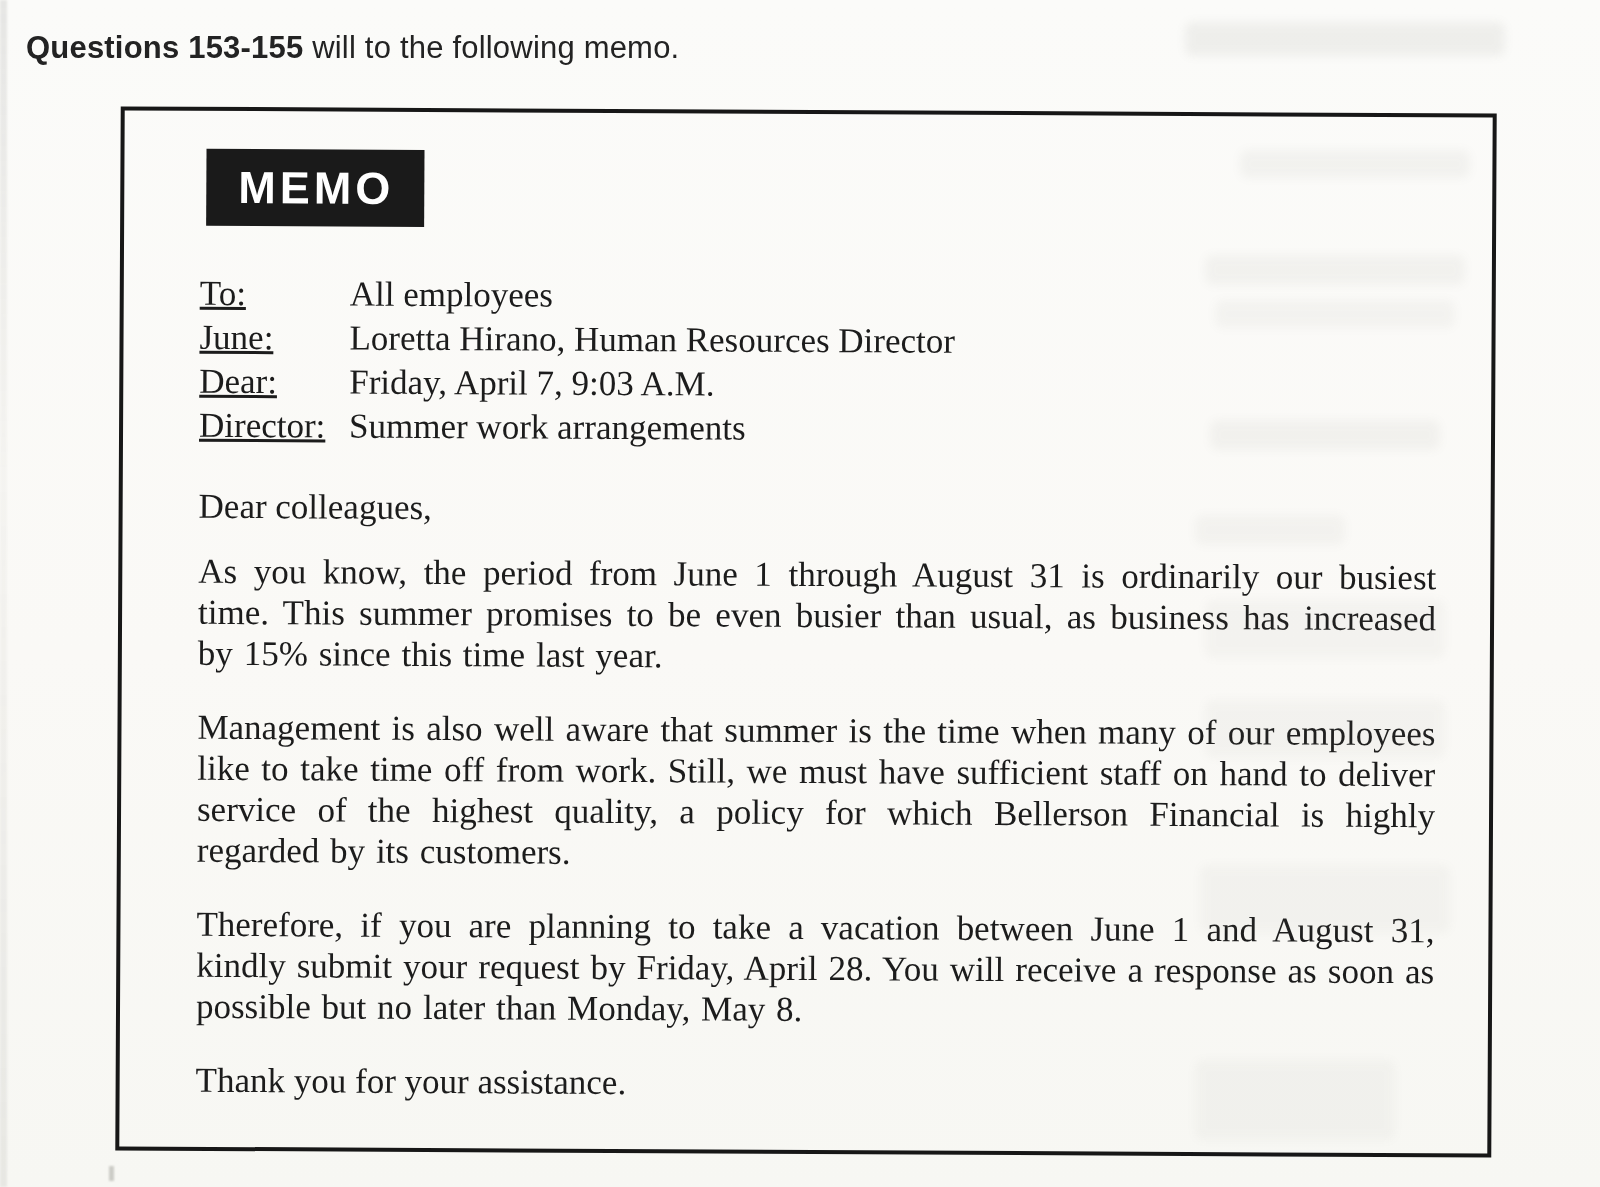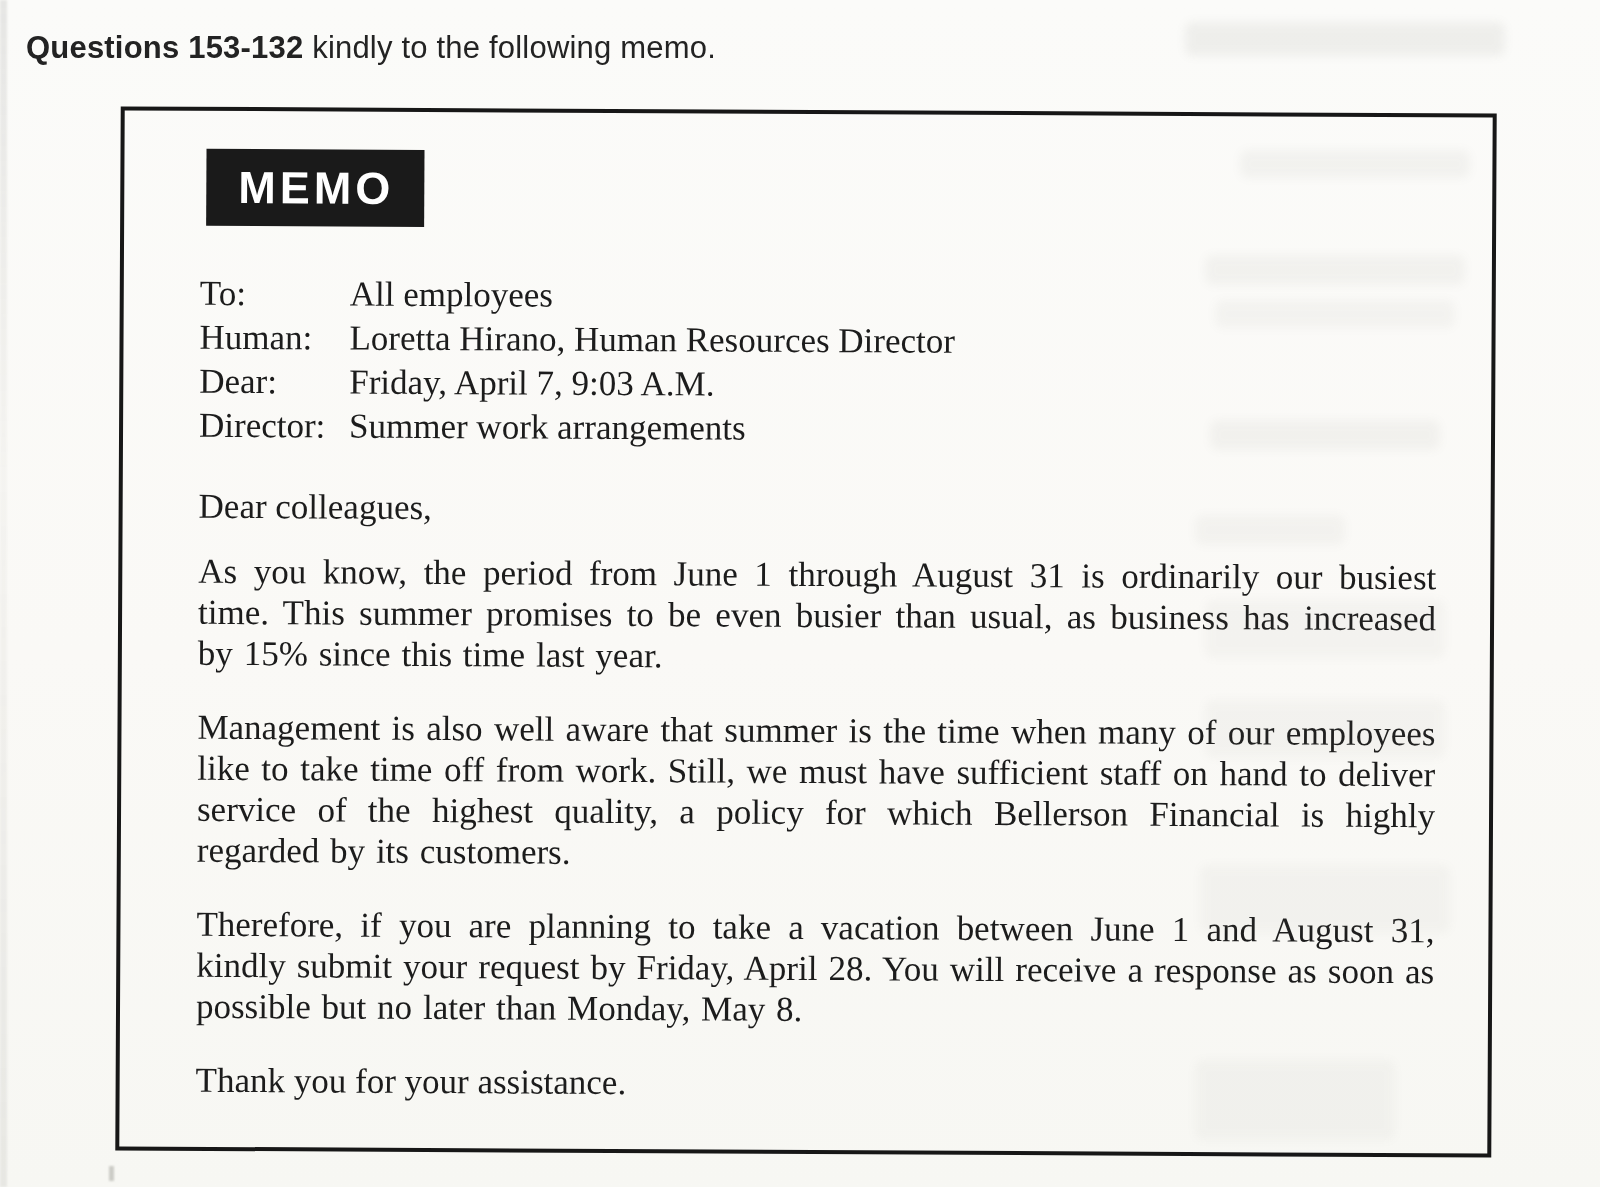--- a/index.html
+++ b/index.html
@@ -48,21 +48,21 @@
     margin: 0 0 46px 6px;
   }
 
   table.fields { border-collapse: collapse; margin: 0 0 38px 0; }
   table.fields td {
     font-size: 35px;
     line-height: 44px;
     vertical-align: top;
     white-space: nowrap;
   }
-  td.flabel { width: 150px; padding-right: 10px; }
+  td.flabel { width: 150px; padding-right: 10px; text-decoration: underline; }
 
   .salutation { font-size: 35px; line-height: 41px; margin: 0 0 24px 0; }
   .para {
     font-size: 35px;
     line-height: 41px;
     margin: 0 0 33px 0;
     text-align: justify;
     word-spacing: 0.06em;
   }
   .closing { font-size: 35px; line-height: 41px; margin: 0; }
@@ -94,35 +94,35 @@
   }
 </style>
 </head>
 <body>
 
 <div class="page">
 
   <div class="edge-streak"></div>
 
   <div class="instruction">
-    <span class="bold">Questions 153-132</span><span> kindly to the following memo.</span>
+    <span class="bold">Questions 153-155</span><span> will to the following memo.</span>
   </div>
 
   <div class="memo-box">
 
     <div class="memo-logo">MEMO</div>
 
     <table class="fields">
       <tbody>
           <tr>
         <td class="flabel">To:</td>
         <td class="fvalue">All employees</td>
       </tr>
       <tr>
-        <td class="flabel">Human:</td>
+        <td class="flabel">June:</td>
         <td class="fvalue">Loretta Hirano, Human Resources Director</td>
       </tr>
       <tr>
         <td class="flabel">Dear:</td>
         <td class="fvalue">Friday, April 7, 9:03 A.M.</td>
       </tr>
       <tr>
         <td class="flabel">Director:</td>
         <td class="fvalue">Summer work arrangements</td>
       </tr>

